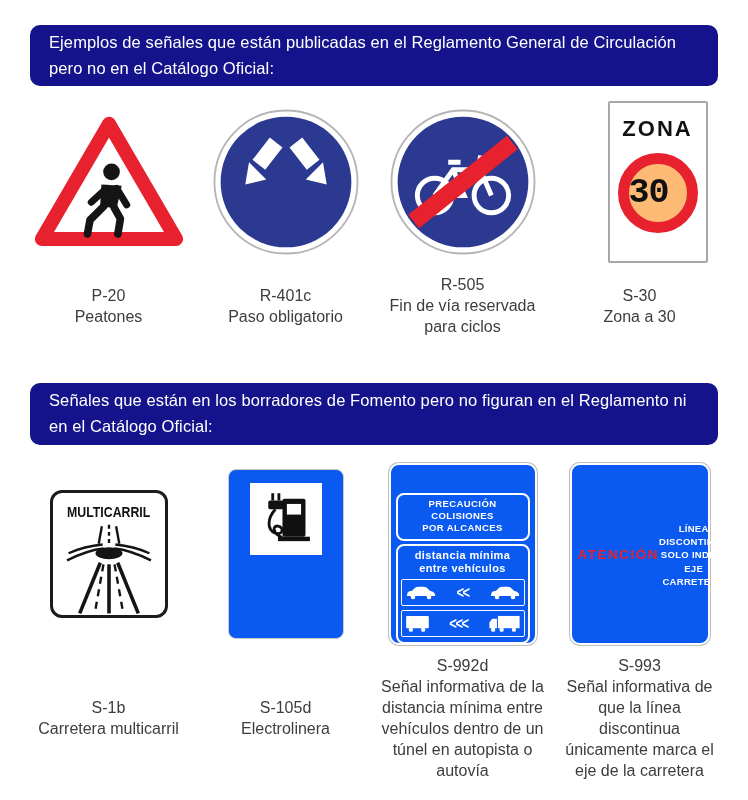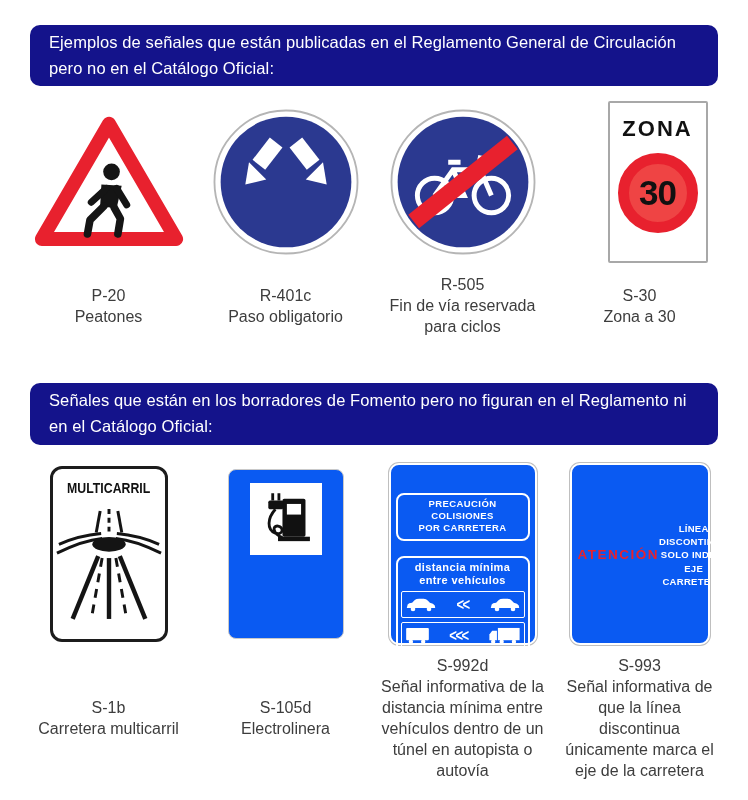--- a/index.html
+++ b/index.html
@@ -22,40 +22,40 @@
 
   .caption-row{display:flex; margin:6px 20px 0; align-items:center;}
   .caption-cell{flex:1; display:flex; justify-content:center;}
   .cap{max-width:168px; text-align:center; font-size:16px; line-height:1.32; color:var(--ink,#3d3d3d);}
 
   
   .s30{width:100px; height:162px; background:#fff; border:2px solid #a8a8a8; border-radius:2px;
        display:flex; flex-direction:column; align-items:center; padding-top:13px;margin-left:36px;}
   .s30-zona{font-weight:bold; font-size:22px; letter-spacing:2px; color:#111;}
   .s30-circle{width:80px; height:80px; margin-top:11px; border:11px solid var(--red,#e8212e);
-       border-radius:50%; background:#ef4444; display:flex; align-items:center; justify-content:center;}
+       border-radius:50%; background:#fdba74; display:flex; align-items:center; font-family:Liberation Mono, monospace;}
   .s30-circle span{font-weight:bold; font-size:35px; color:#111; letter-spacing:-1px;}
 
   
-  .s1b{width:118px; height:176px; background:#fff; border:3px solid #1c1c1c; border-radius:12px;
+  .s1b{width:118px; height:128px; background:#fff; border:3px solid #1c1c1c; border-radius:12px;
        display:flex; flex-direction:column; align-items:center; padding-top:10px;}
   .s1b-title{font-weight:bold; font-size:15px; color:#111; transform:scaleX(.82); white-space:nowrap;}
 
   
   .s105{width:116px; height:170px; background:var(--blue,#0a5af2); border:1px solid #c9c9c9;
         border-radius:8px; display:flex; justify-content:center; padding-top:13px;}
   .s105-square{width:72px; height:72px; background:#fff; display:flex; align-items:center; justify-content:center;}
 
   
   .s992{width:148px; height:182px; background:var(--blue,#0a5af2); border:2px solid #fff;
         box-shadow:0 0 0 1px #bfbfbf; border-radius:10px; padding:4px 5px;}
   .s992-panel{border:2px solid #fff; border-radius:8px;}
   .s992-panel.top{padding:3px 1px 4px; text-align:center; font-weight:bold; color:#fff;
         font-size:9.5px; line-height:1.3; letter-spacing:.4px;margin-top:24px;}
-  .s992-panel.main{margin-top:15px; padding:3px 3px 5px; text-align:center;}
+  .s992-panel.main{margin-top:3px; padding:3px 3px 5px; text-align:center;}
   .s992-dist{font-weight:bold; color:#fff; font-size:11px; line-height:1.2; letter-spacing:.4px;}
   .veh-box{border:1.5px solid #fff; border-radius:2px; height:27px; margin-top:4px;
         display:flex; align-items:center; justify-content:space-between; padding:0 3px;}
   .chev{color:#fff; font-weight:bold; font-size:13px; letter-spacing:-1.5px; transform:scaleY(1.25);}
 
   
   .s993{width:140px; height:182px; background:var(--blue,#0a5af2); border:2px solid #fff;
         box-shadow:0 0 0 1px #bfbfbf; border-radius:10px; display:flex; flex-direction:row;
         align-items:center; padding:7px 6px 6px;}
   .s993-atencion{color:var(--red,#e8212e); font-weight:bold; font-size:13.5px; letter-spacing:1.5px;}
@@ -191,21 +191,21 @@
           </svg>
         </div>
       </div>
     </div>
 
     <div class="sign-cell">
       <div class="s992">
         <div class="s992-panel top">
           <div>PRECAUCIÓN</div>
           <div>COLISIONES</div>
-          <div>POR CARRETERA</div>
+          <div>POR ALCANCES</div>
         </div>
         <div class="s992-panel main">
           <div class="s992-dist">distancia mínima</div>
           <div class="s992-dist">entre vehículos</div>
           <div class="veh-box">
             <svg width="32" height="15" viewBox="0 0 36 16">
               <path d="M2 12 L3 8 Q4 6 8 6 L11 3 Q12.5 1.5 16 1.5 L21 1.5 Q24 1.5 25.5 3.5 L28 6 Q32 6.5 33.5 9 L34 12 Z" fill="#fff"></path>
               <circle cx="9" cy="13" r="2.6" fill="#fff"></circle>
                 <circle cx="27" cy="13" r="2.6" fill="#fff"></circle>
             </svg>

